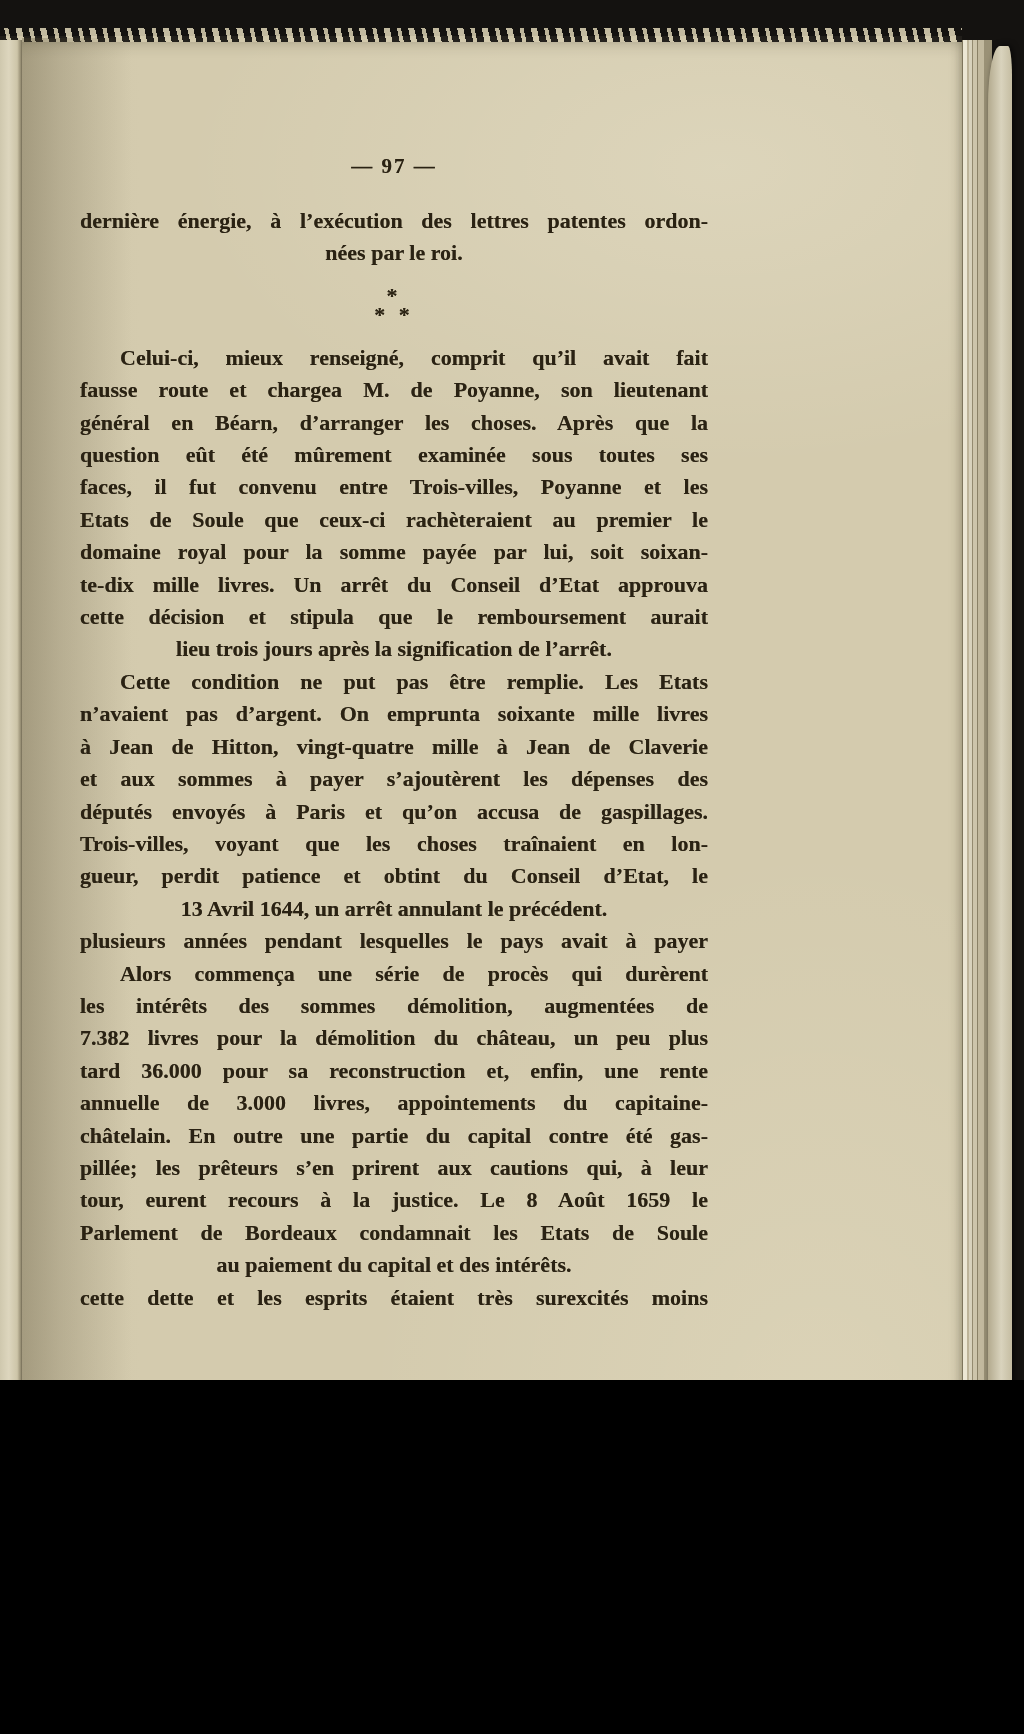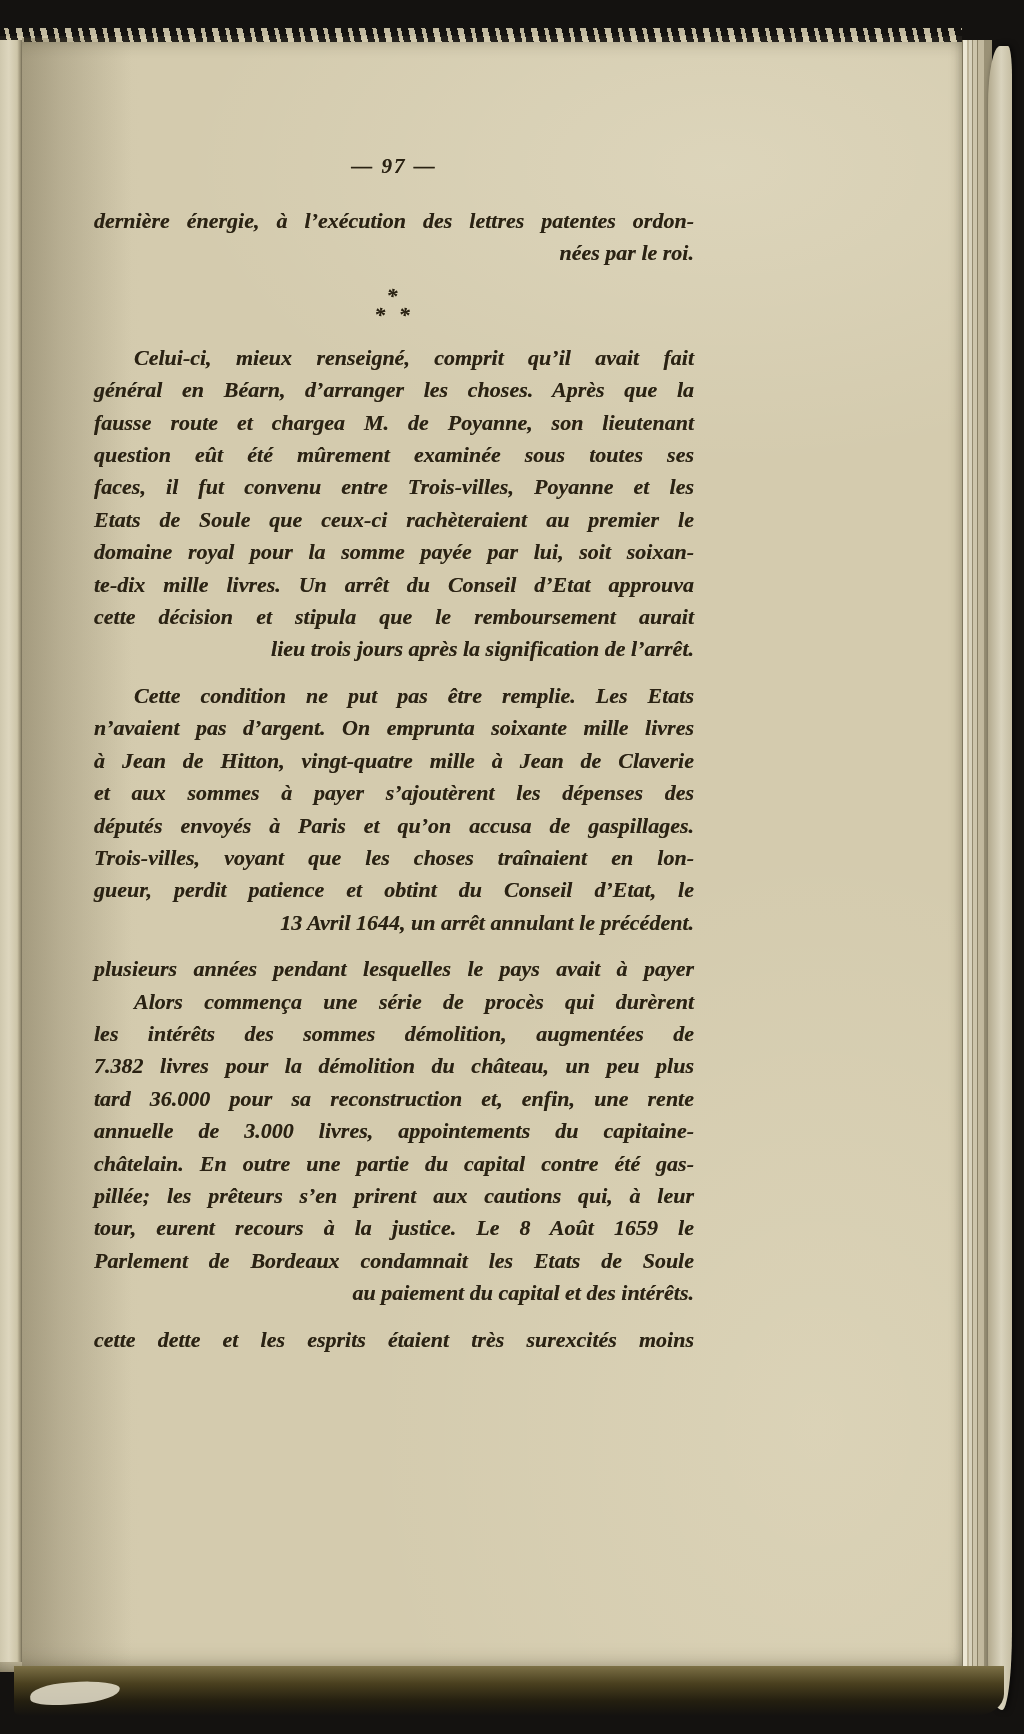--- a/index.html
+++ b/index.html
@@ -1,22 +1,21 @@
 <!DOCTYPE html>
 <html><head>
 <meta charset="utf-8">
 <style>
   html,body{margin:0;padding:0;background:#000;}
   #scan{
     position:relative;
-    width:1024px;height:1734px;
+    width:1024px;height:1380px;
     background:#141210;
     overflow:hidden;
     font-family:"Liberation Serif","DejaVu Serif",serif;
-    font-style:italic;
   }
   
   #page{
     position:absolute;
     left:0;top:36px;
     width:962px;height:1636px;
     background:
       radial-gradient(ellipse 900px 500px at 75% 8%, rgba(255,252,238,.20), rgba(255,252,238,0) 60%),
       radial-gradient(ellipse 700px 900px at 85% 85%, rgba(255,250,230,.16), rgba(255,250,230,0) 65%),
       linear-gradient(90deg, #c4bb9e 0px, #d0c7aa 60px, #d4cbae 140px, #d4cbae 100%),
@@ -76,22 +75,22 @@
     position:absolute;left:80px;top:154px;width:628px;
     color:#2a2213;
   }
   #page-number{
     text-align:center;
     font-size:21px;font-weight:bold;
     letter-spacing:2px;
     margin-bottom:26px;
   }
   #text-block{font-size:22px;font-weight:bold;line-height:32.4px;}
-  .para{margin:14px;}
-  .line{text-align:right;}
+  .para{margin:0;}
+  .line{text-align:center;}
   .line.just{text-align:justify;text-align-last:justify;}
   .line.ind{text-indent:40px;}
   #asterism{
     text-align:center;
     font-size:22px;font-weight:bold;
     line-height:19px;
     margin:16px 0 18px 0;
     letter-spacing:4px;
   }
   
@@ -122,22 +121,22 @@
         </div>
 
       <div id="asterism">
         <div>*</div>
         <div>* *</div>
       </div>
 
       <div id="body-paras">
           <div class="para">
             <div class="line just ind">Celui-ci, mieux renseigné, comprit qu’il avait fait</div>
+            <div class="line just">fausse route et chargea M. de Poyanne, son lieutenant</div>
             <div class="line just">général en Béarn, d’arranger les choses. Après que la</div>
-            <div class="line just">fausse route et chargea M. de Poyanne, son lieutenant</div>
             <div class="line just">question eût été mûrement examinée sous toutes ses</div>
             <div class="line just">faces, il fut convenu entre Trois-villes, Poyanne et les</div>
             <div class="line just">Etats de Soule que ceux-ci rachèteraient au premier le</div>
             <div class="line just">domaine royal pour la somme payée par lui, soit soixan-</div>
             <div class="line just">te-dix mille livres. Un arrêt du Conseil d’Etat approuva</div>
             <div class="line just">cette décision et stipula que le remboursement aurait</div>
             <div class="line">lieu trois jours après la signification de l’arrêt.</div>
           </div>
           <div class="para">
             <div class="line just ind">Cette condition ne put pas être remplie. Les Etats</div>

